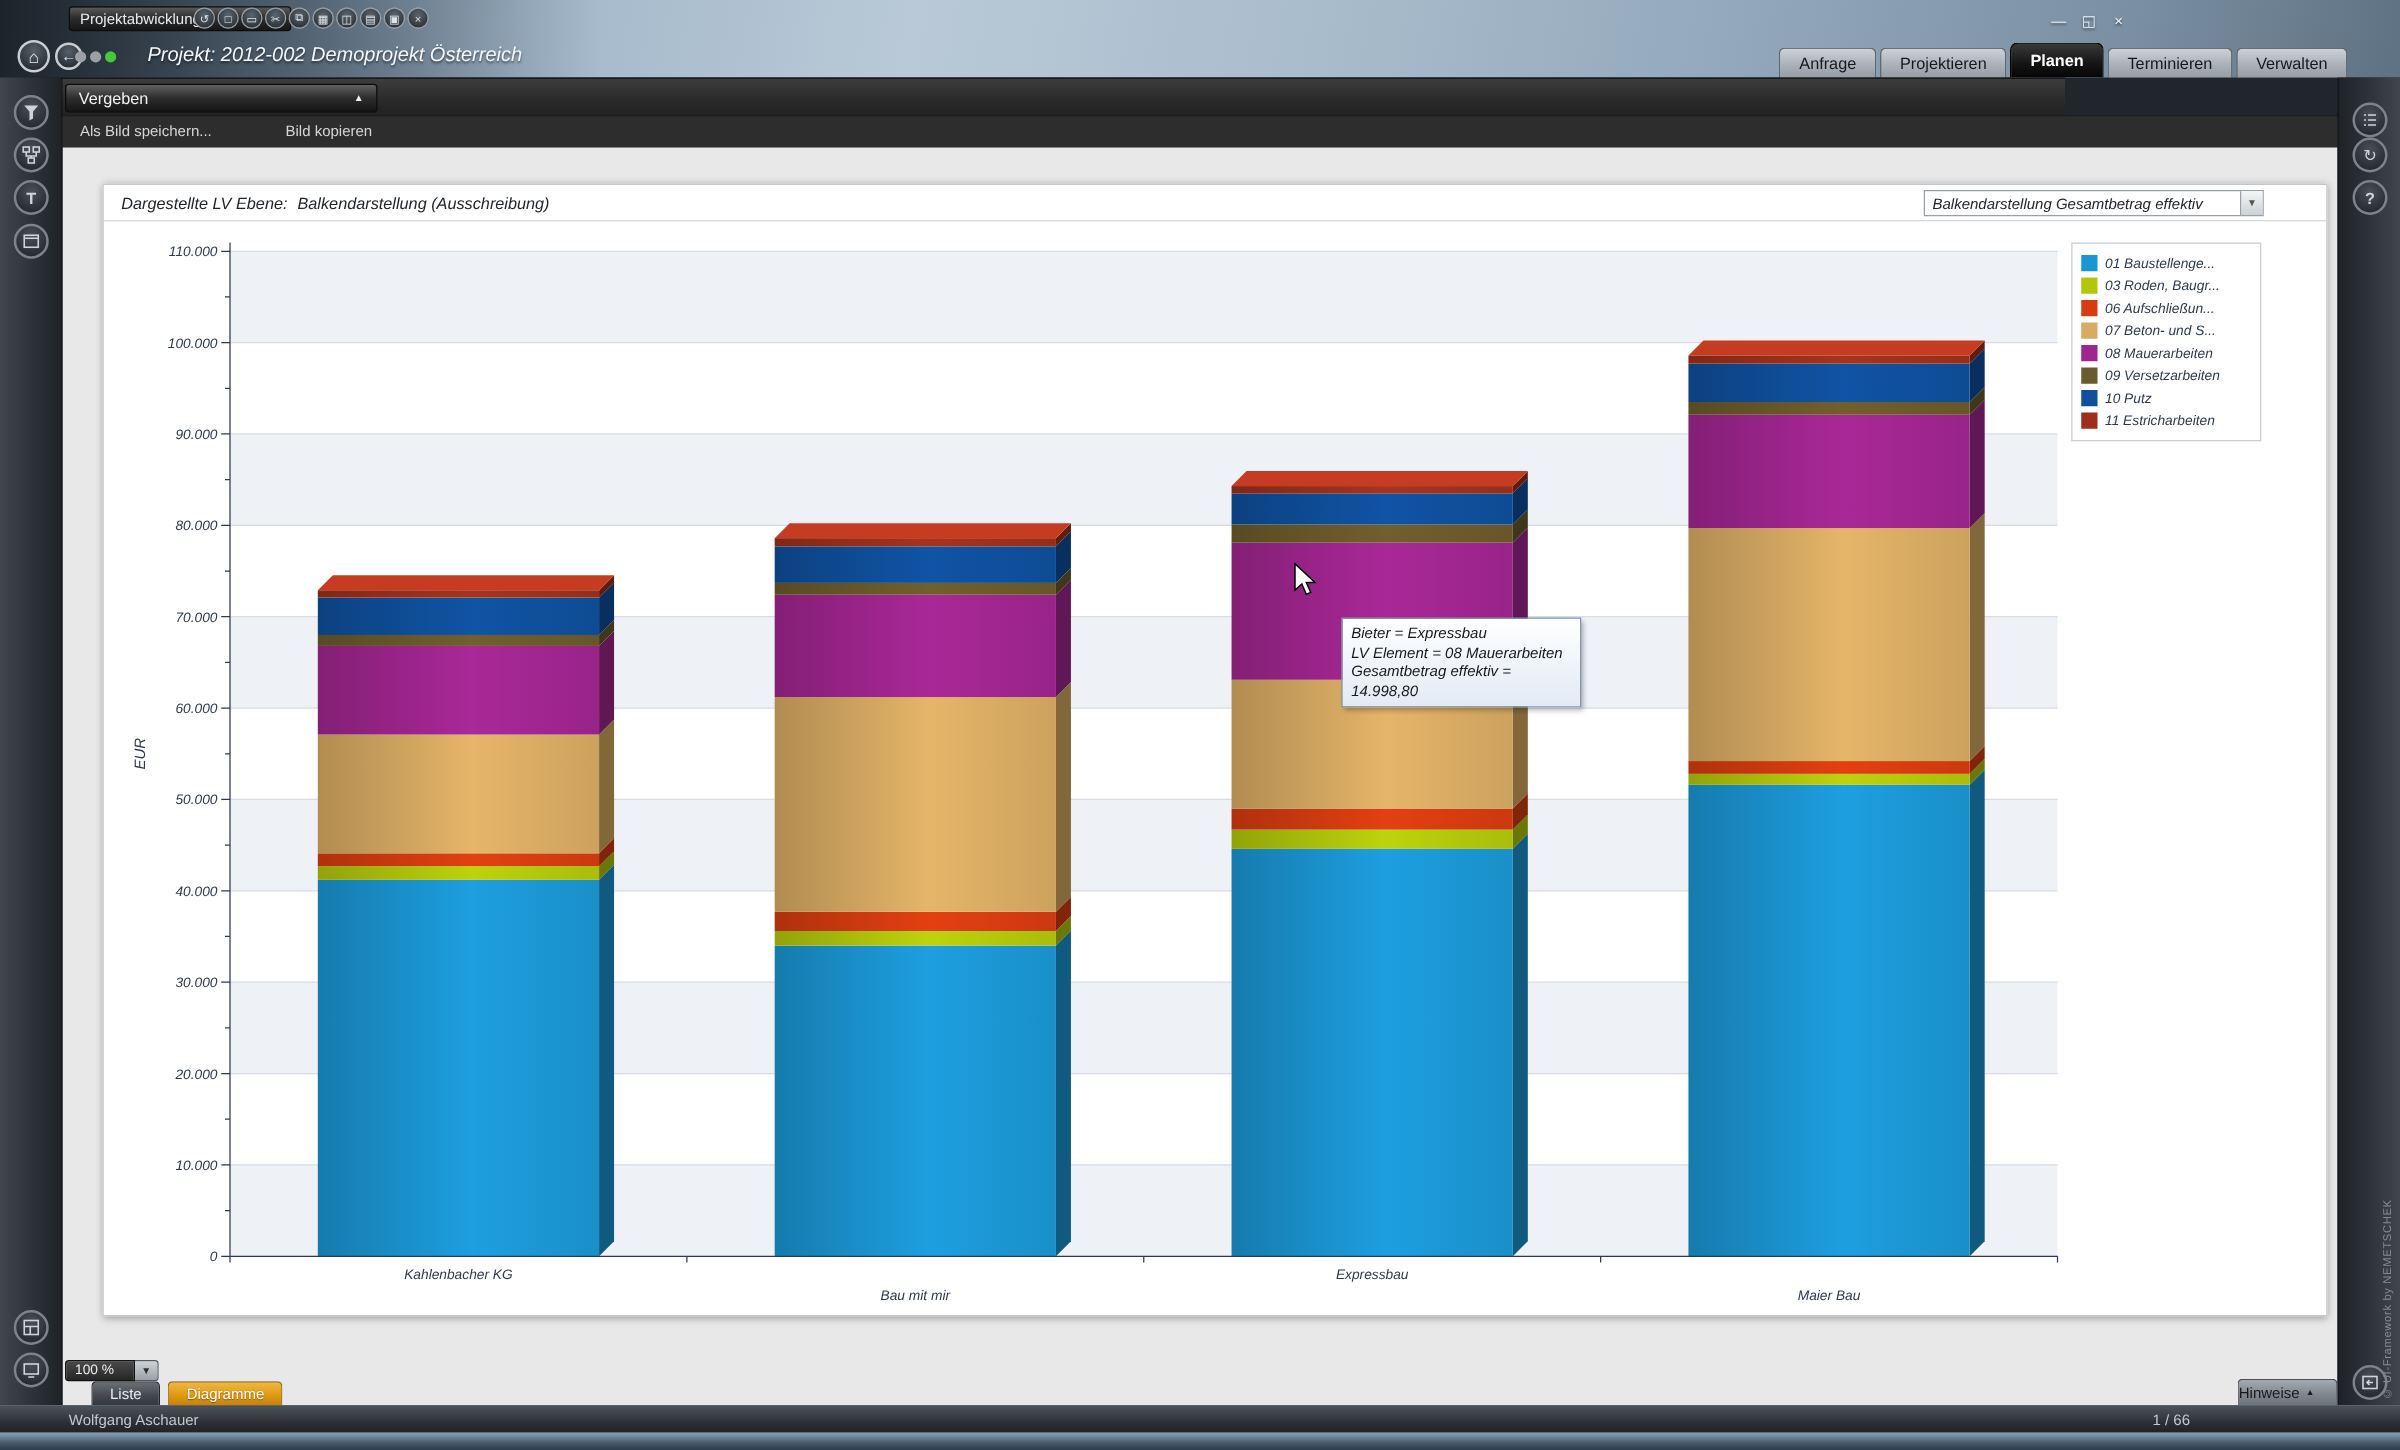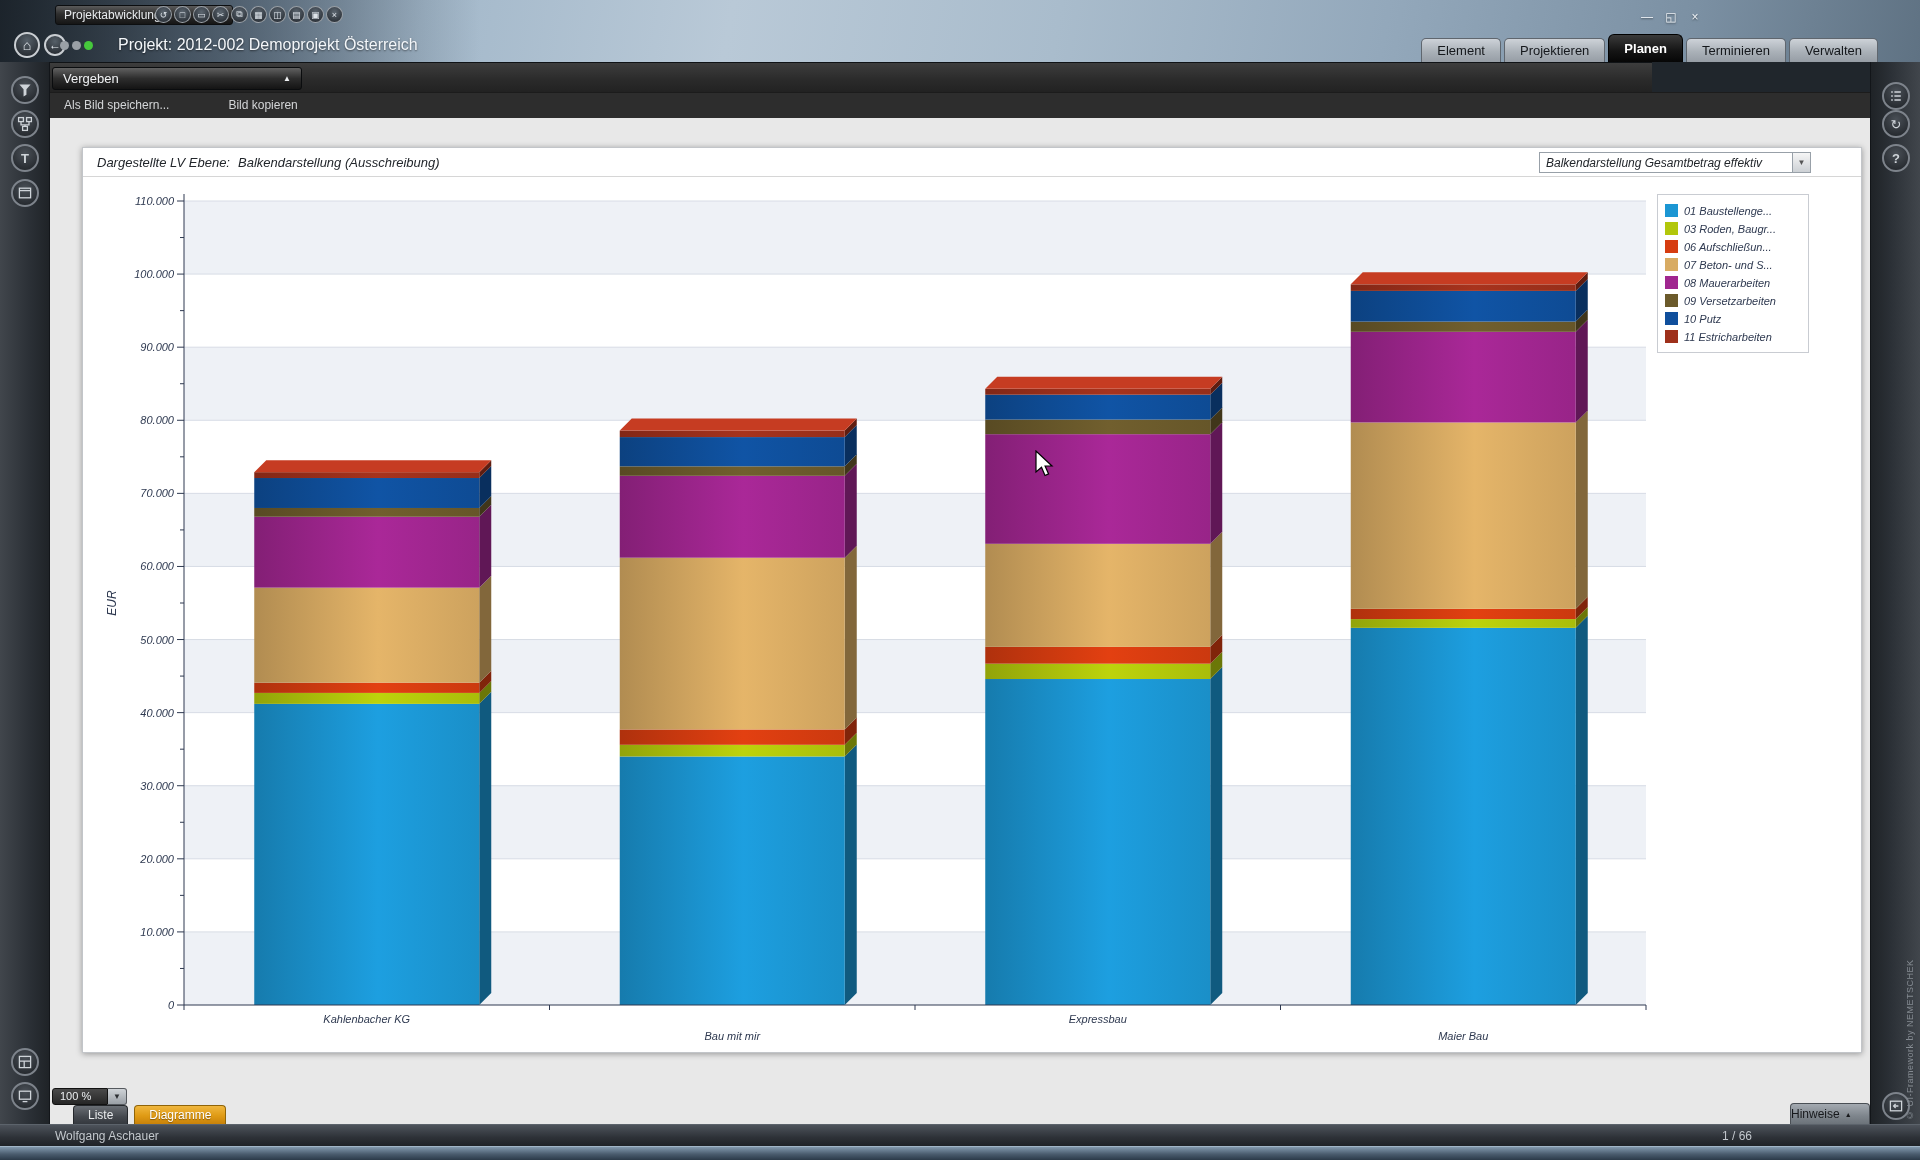--- a/index.html
+++ b/index.html
@@ -23,21 +23,21 @@
   .win-controls { position:absolute; left:1640px; top:10px; display:flex; gap:10px; color:#eef2f6; font-size:12px; text-shadow:0 1px 2px rgba(0,0,0,.5); }
   .win-controls span { width:14px; text-align:center; }
 
   .crumbrow { position:absolute; left:0; top:30px; width:1920px; height:32px; }
   .circle-btn { position:absolute; border-radius:50%; border:2px solid rgba(240,244,248,.8);
     background:radial-gradient(circle at 50% 30%, #566069, #262b31 85%); color:#e8edf2;
     display:flex; align-items:center; justify-content:center; }
   .home-btn { left:14px; top:2px; width:26px; height:26px; font-size:14px; }
   .back-btn { left:44px; top:4px; width:22px; height:22px; font-size:12px; }
   .dot { position:absolute; top:11px; width:9px; height:9px; border-radius:50%; }
-  .proj-title { position:absolute; left:118px; top:6px; color:#f4f7fa; font-size:16px; text-shadow:0 1px 2px rgba(0,0,0,.55); }
+  .proj-title { position:absolute; left:118px; top:6px; color:#f4f7fa; font-size:16px; text-shadow:0 1px 2px rgba(0,0,0,.55);font-style:italic; }
 
   .nav-tabs { position:absolute; right:42px; top:36px; height:26px; display:flex; gap:3px; align-items:flex-end; }
   .tab { height:24px; padding:0 15px; font-size:13px; color:#15181c; line-height:24px;
     background:linear-gradient(#cdd2d8,#aab1b8 55%,#969da5); border:1px solid #5f666e; border-bottom:none;
     border-radius:5px 5px 0 0; }
   .tab.active { height:28px; line-height:28px; color:#fff; font-weight:bold;
     background:linear-gradient(#3a3a3a,#141414 60%,#060606); border-color:#000; border-radius:6px 6px 0 0; }
 
   
   .ribbon { position:absolute; left:0; top:62px; width:1652px; height:30px;
@@ -150,21 +150,21 @@
       </div>
     <div class="circle-btn back-btn">
         <span>←</span>
       </div>
     <div class="dot" style="left:60px;background:#9aa0a6;"></div>
     <div class="dot" style="left:72px;background:#9aa0a6;"></div>
     <div class="dot" style="left:84px;background:#46c83c;"></div>
     <div class="proj-title">Projekt: 2012-002 Demoprojekt Österreich</div>
   </div>
   <div class="nav-tabs" id="nav-tabs">
-      <div class="tab">Element</div>
+      <div class="tab">Anfrage</div>
       <div class="tab">Projektieren</div>
       <div class="tab active">Planen</div>
       <div class="tab">Terminieren</div>
       <div class="tab">Verwalten</div>
     </div>
 </div>
 
 <div class="ribbon">
   <div class="vergeben">
     <span>Vergeben</span>
@@ -446,20 +446,25 @@
         </div>
         <div class="lg-item">
           <span class="sw" style="background: rgb(15, 79, 156);"></span>
           <span>10 Putz</span>
         </div>
         <div class="lg-item">
           <span class="sw" style="background: rgb(158, 48, 27);"></span>
           <span>11 Estricharbeiten</span>
         </div>
       </div>
+    <div class="tooltip">
+      <div>Bieter = Expressbau</div>
+      <div>LV Element = 08 Mauerarbeiten</div>
+      <div>Gesamtbetrag effektiv = 14.998,80</div>
+    </div>
     <svg class="cursor" width="20" height="28" viewBox="0 0 20 28">
       <polygon points="1,1 1,22 6.5,17.2 10,25.5 13.6,23.9 10.1,16 17,16" fill="#fff" stroke="#000" stroke-width="1.2"></polygon>
     </svg>
   </div>
 </div>
 
 <div class="zoom-ctrl">
   <div class="zoom-val">100 %</div>
   <div class="zoom-btn">
       <span>▼</span>

